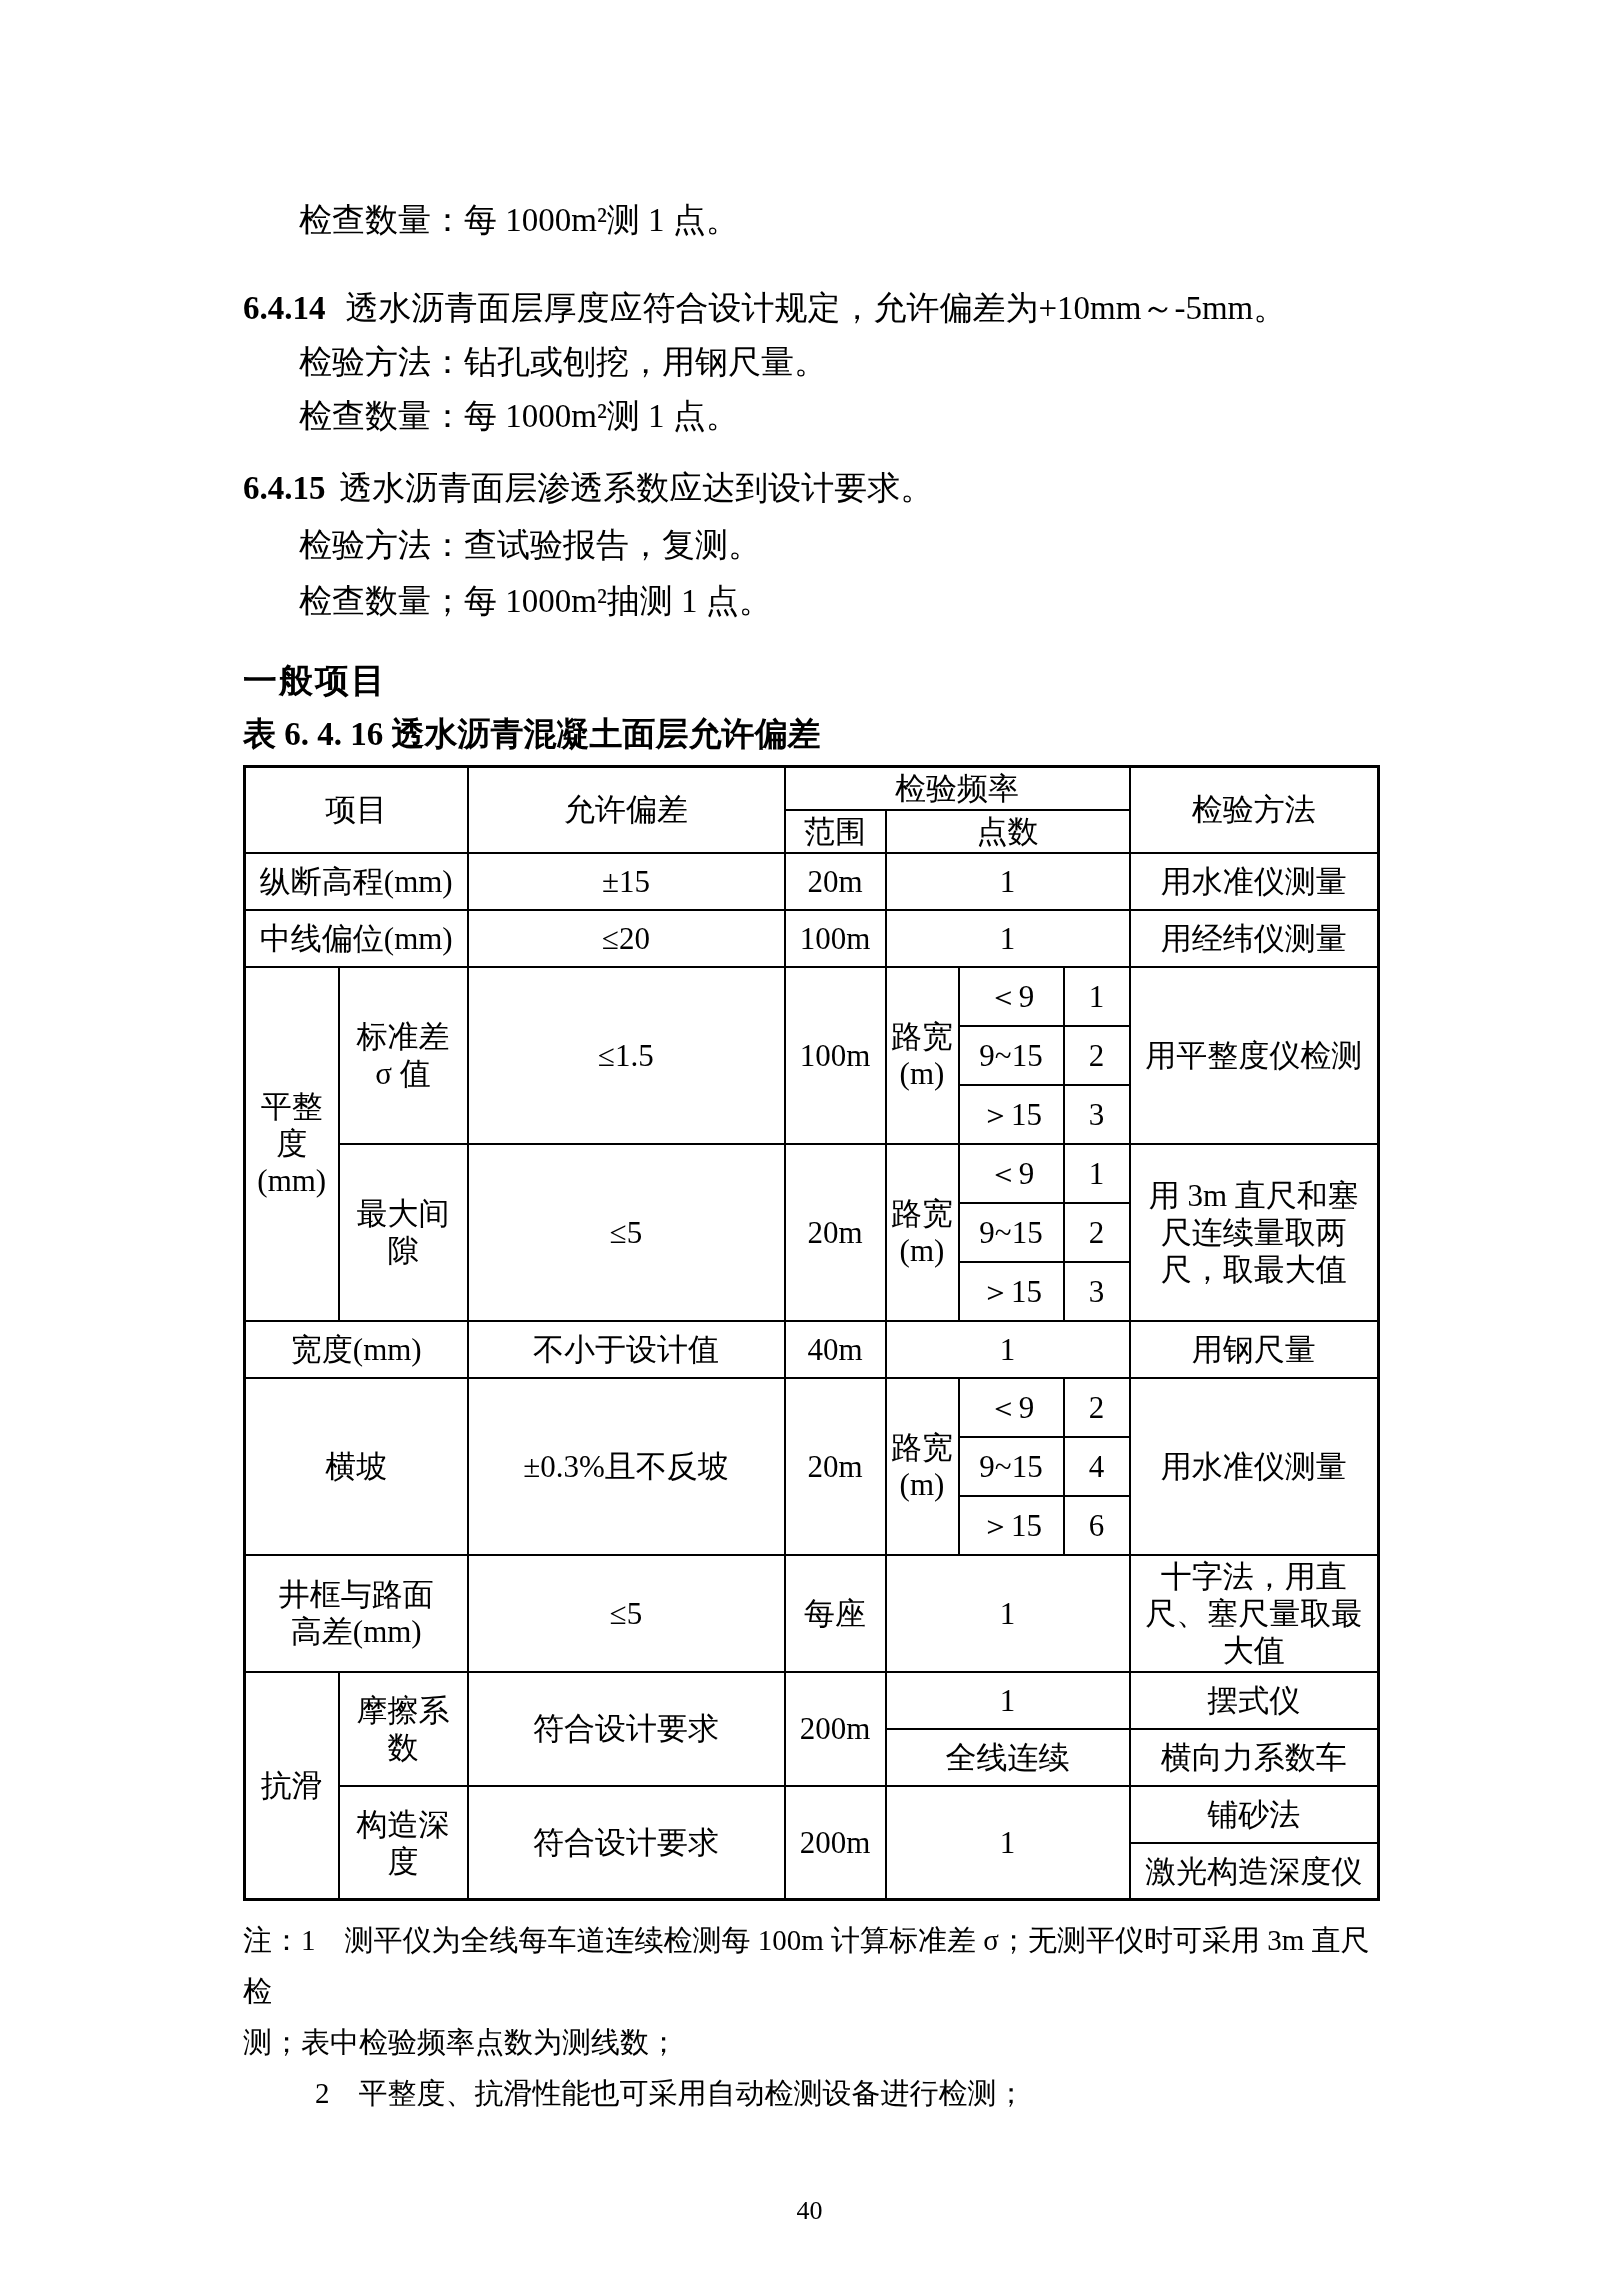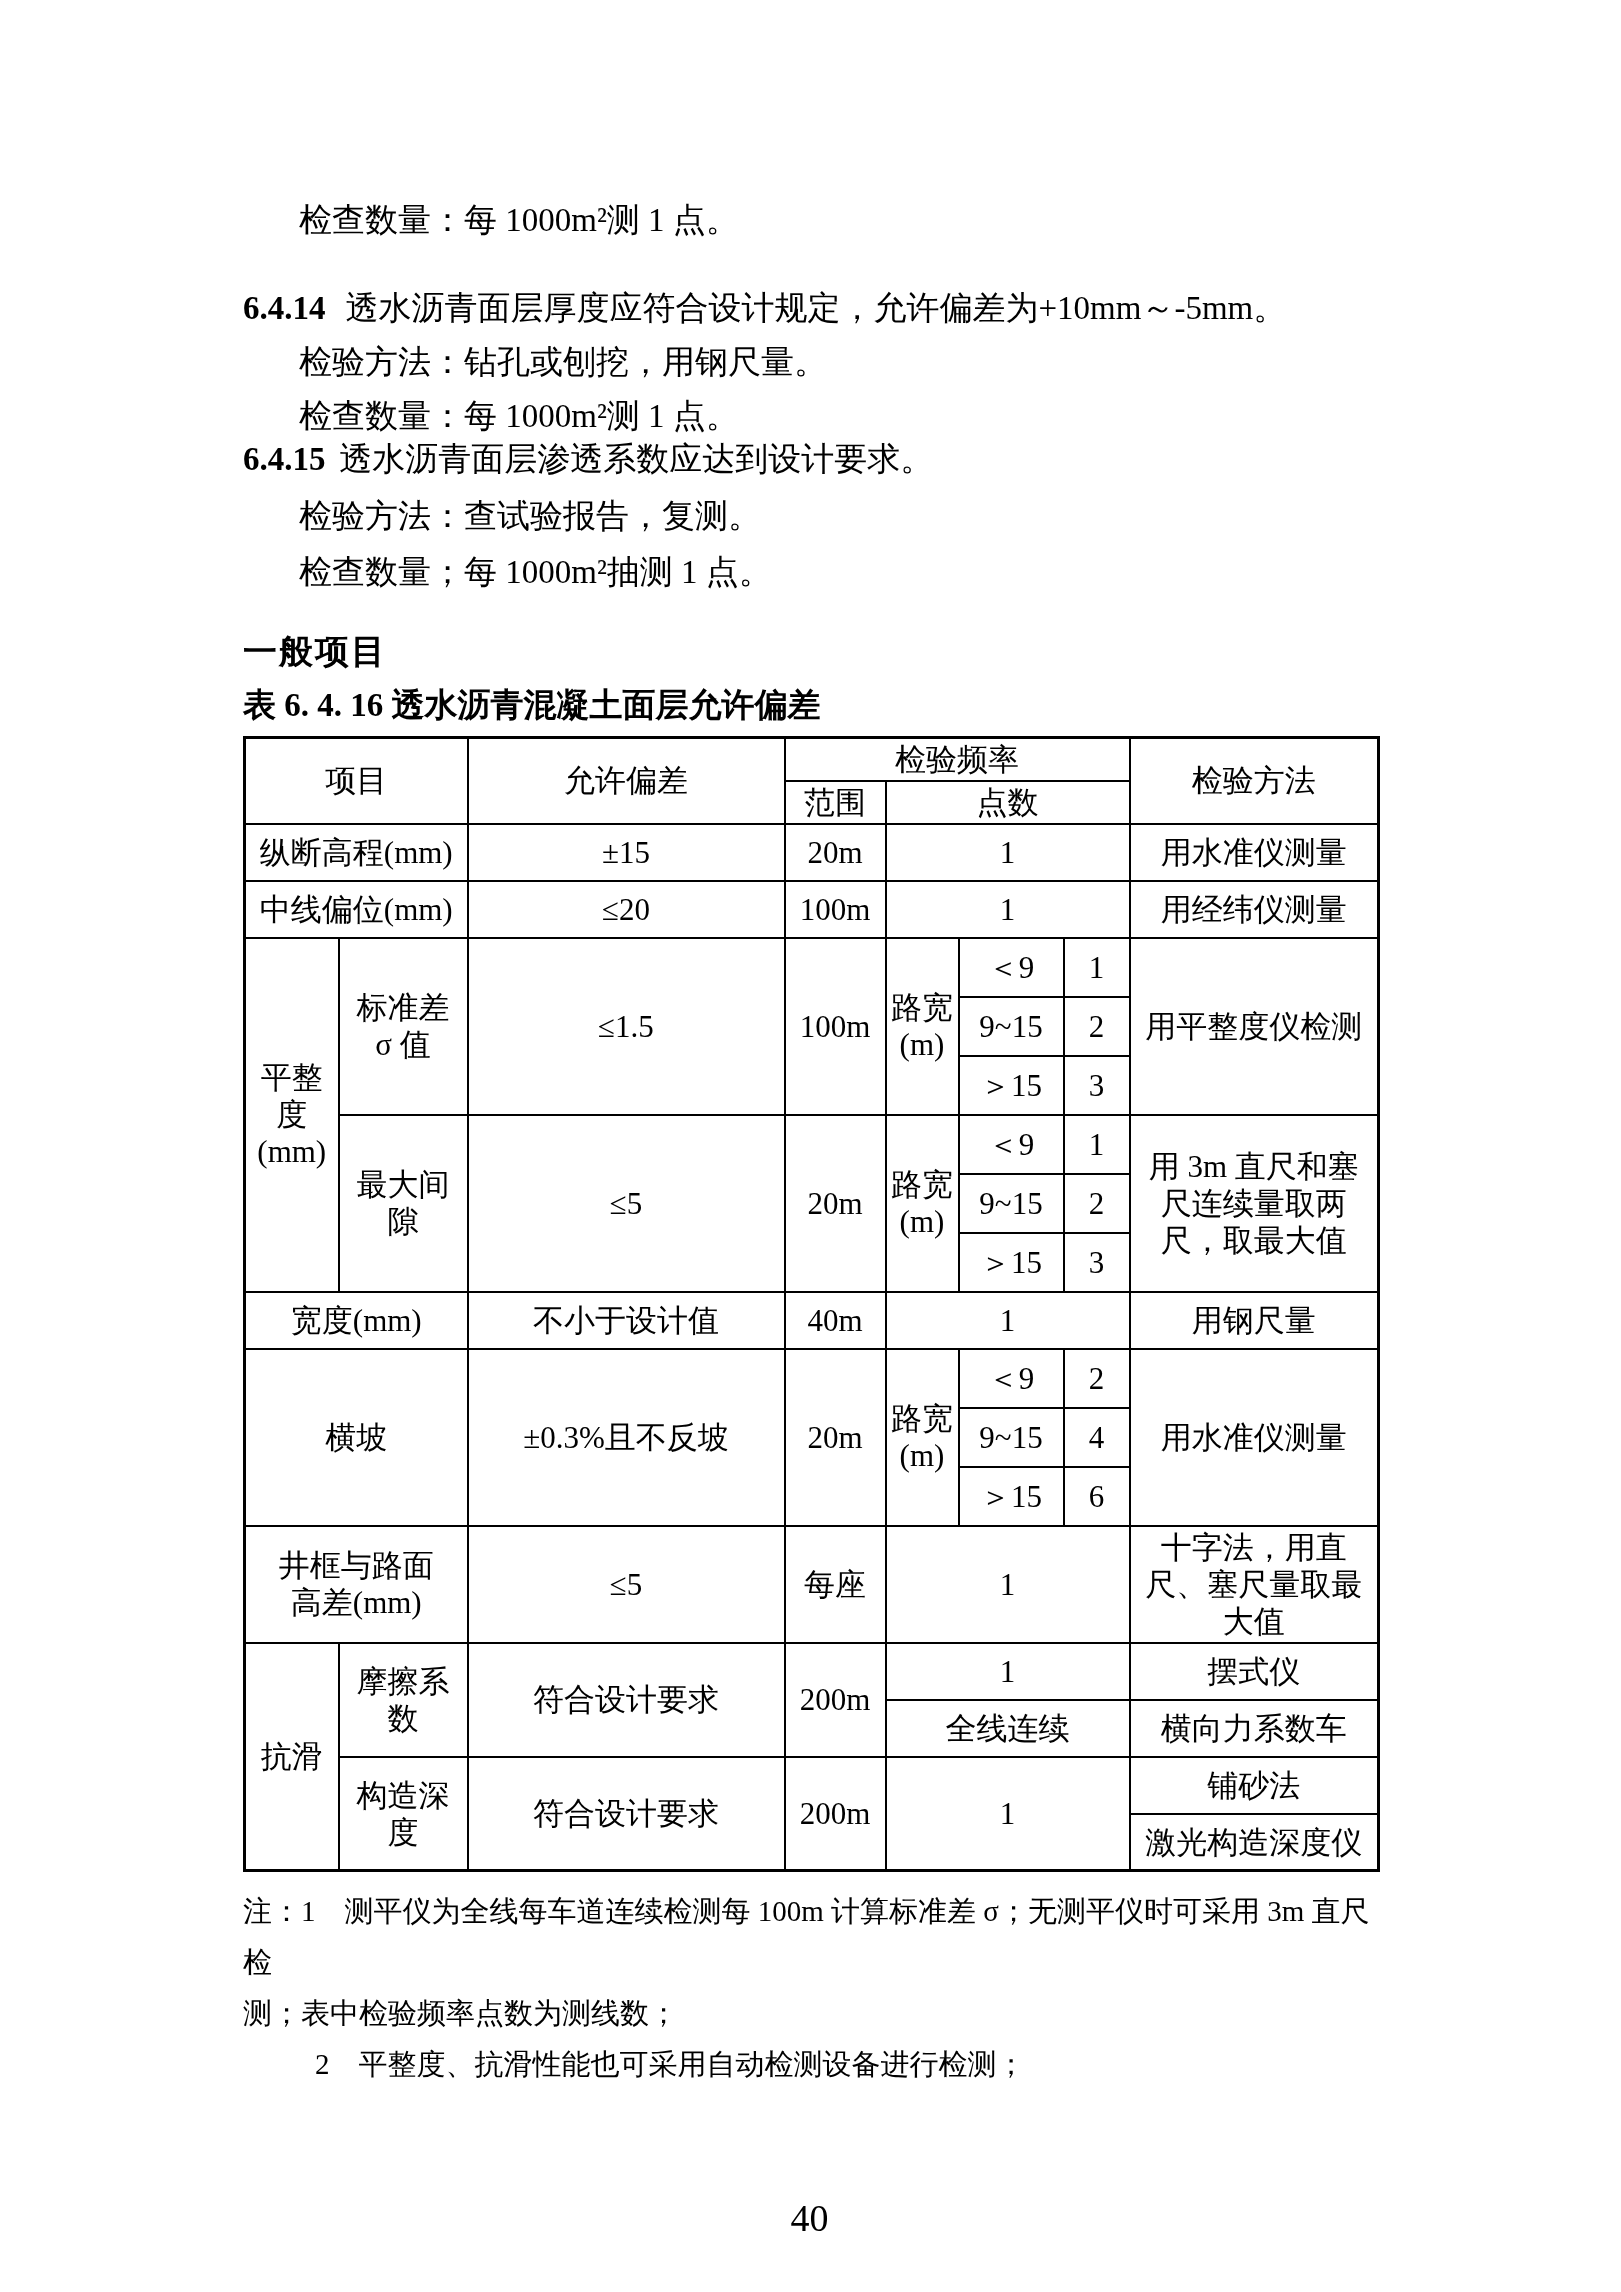--- a/index.html
+++ b/index.html
@@ -15,21 +15,21 @@
     position:relative;
     width:1621px; height:2293px;
     padding:199px 245px 0 243px;
   }
   .bodytext { font-size:33px; line-height:43px; }
   .indent { text-indent:56px; }
   .sec-num { font-weight:bold; }
   .gap-wide { margin-right:20px; }
   .gap-narrow { margin-right:13.7px; }
   .mt46 { margin-top:45px; }
-  .mt30 { }
+  .mt30 { margin-top:29px; }
   .mt15 { margin-top:11px; }
   .mt14 { margin-top:13.7px; }
   .heading-center {
     margin-top:35px;
     font-weight:bold;
     font-size:34px; line-height:45px;
     letter-spacing:2px;
   }
   .table-title {
     margin-top:9.8px;
@@ -65,21 +65,21 @@
     margin-top:13.7px;
     font-size:29px; line-height:51px;
   }
   .note-cont { }
   .note-2 { text-indent:72px; }
   .page-number {
     position:absolute;
     left:243px; top:2196px;
     width:1133px;
     text-align:center;
-    font-size:38px;
+    font-size:26px;
   }
 </style>
 </head>
 <body>
 
 <div class="page">
 
   <p class="bodytext indent">检查数量：每 1000m²测 1 点。</p>
 
   <p class="bodytext mt46">

